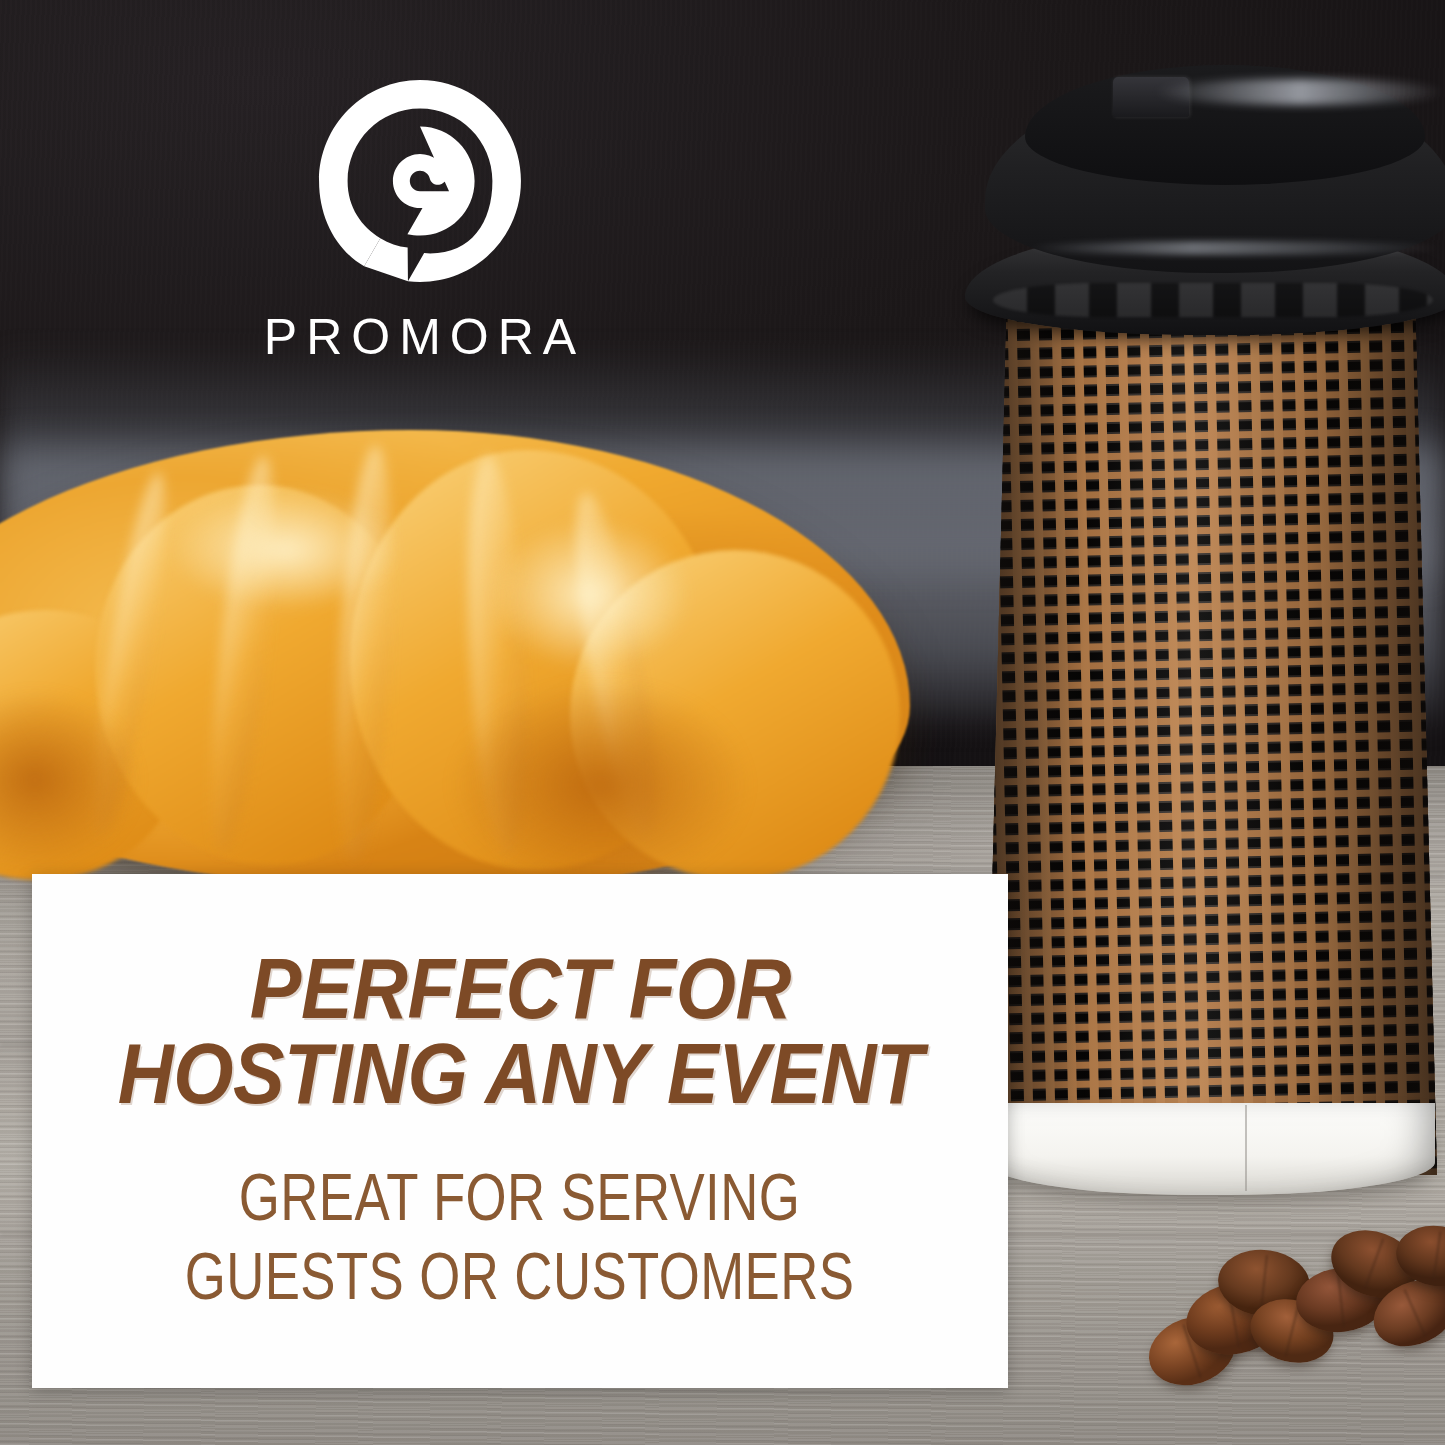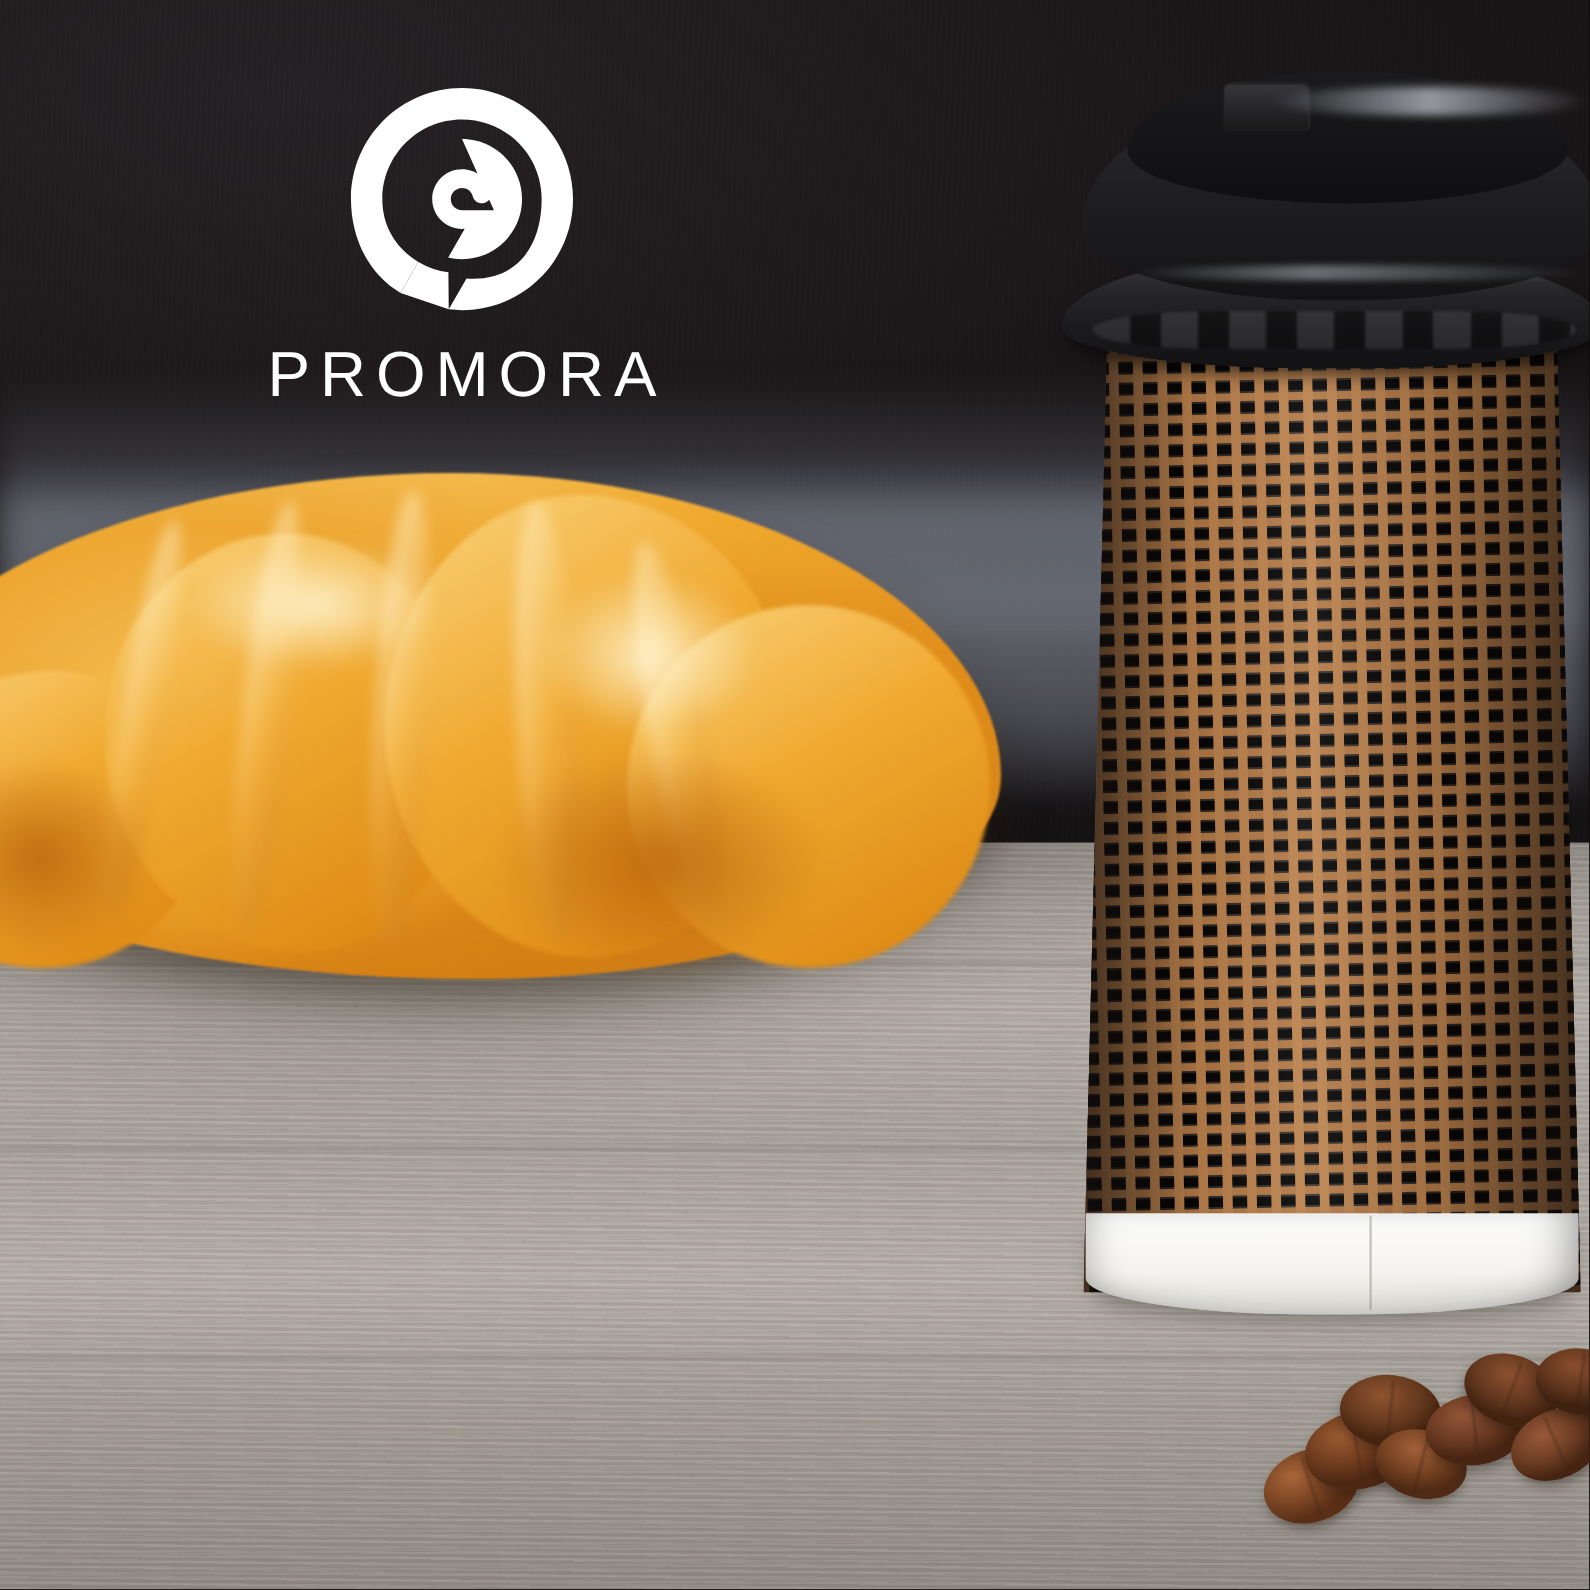--- a/index.html
+++ b/index.html
@@ -253,21 +253,21 @@
     position:absolute;left:190px;top:78px;width:460px;text-align:center;
   }
   .logo-mark{
     width:206px;height:206px;margin:0 auto;display:block;
   }
   .wordmark{
     margin-top:28px;
     color:#ffffff;
     font-family:"Liberation Sans", sans-serif;
     font-weight:normal;
-    font-size:58px;
+    font-size:50px;
     letter-spacing:9px;
     line-height:1;
     text-indent:9px;
   }
 </style>
 </head>
 <body>
 
 <div id="shot">
 
@@ -391,14 +391,20 @@
         C108.4 93.2 104.6 90.1 100 90.1
         C94.5 90.1 90.1 94.5 90.1 100
         C90.1 105.5 94.5 109.9 100 109.9
         L128.2 109.9 Z"></path>
       <path fill="#FFFFFF" d="
         M88.3 197.3 L45.8 182.8 L61.5 155.5 C69.7 160.5 78.6 163.5 88 164.6 Z"></path>
     </svg>
     <div class="wordmark">PROMORA</div>
   </div>
 
+  <div class="card">
+    <div class="headline">PERFECT FOR
+HOSTING ANY EVENT</div>
+    <div class="subline">GREAT FOR SERVING
+GUESTS OR CUSTOMERS</div>
+  </div>
 
 </div>
 
 </body></html>

